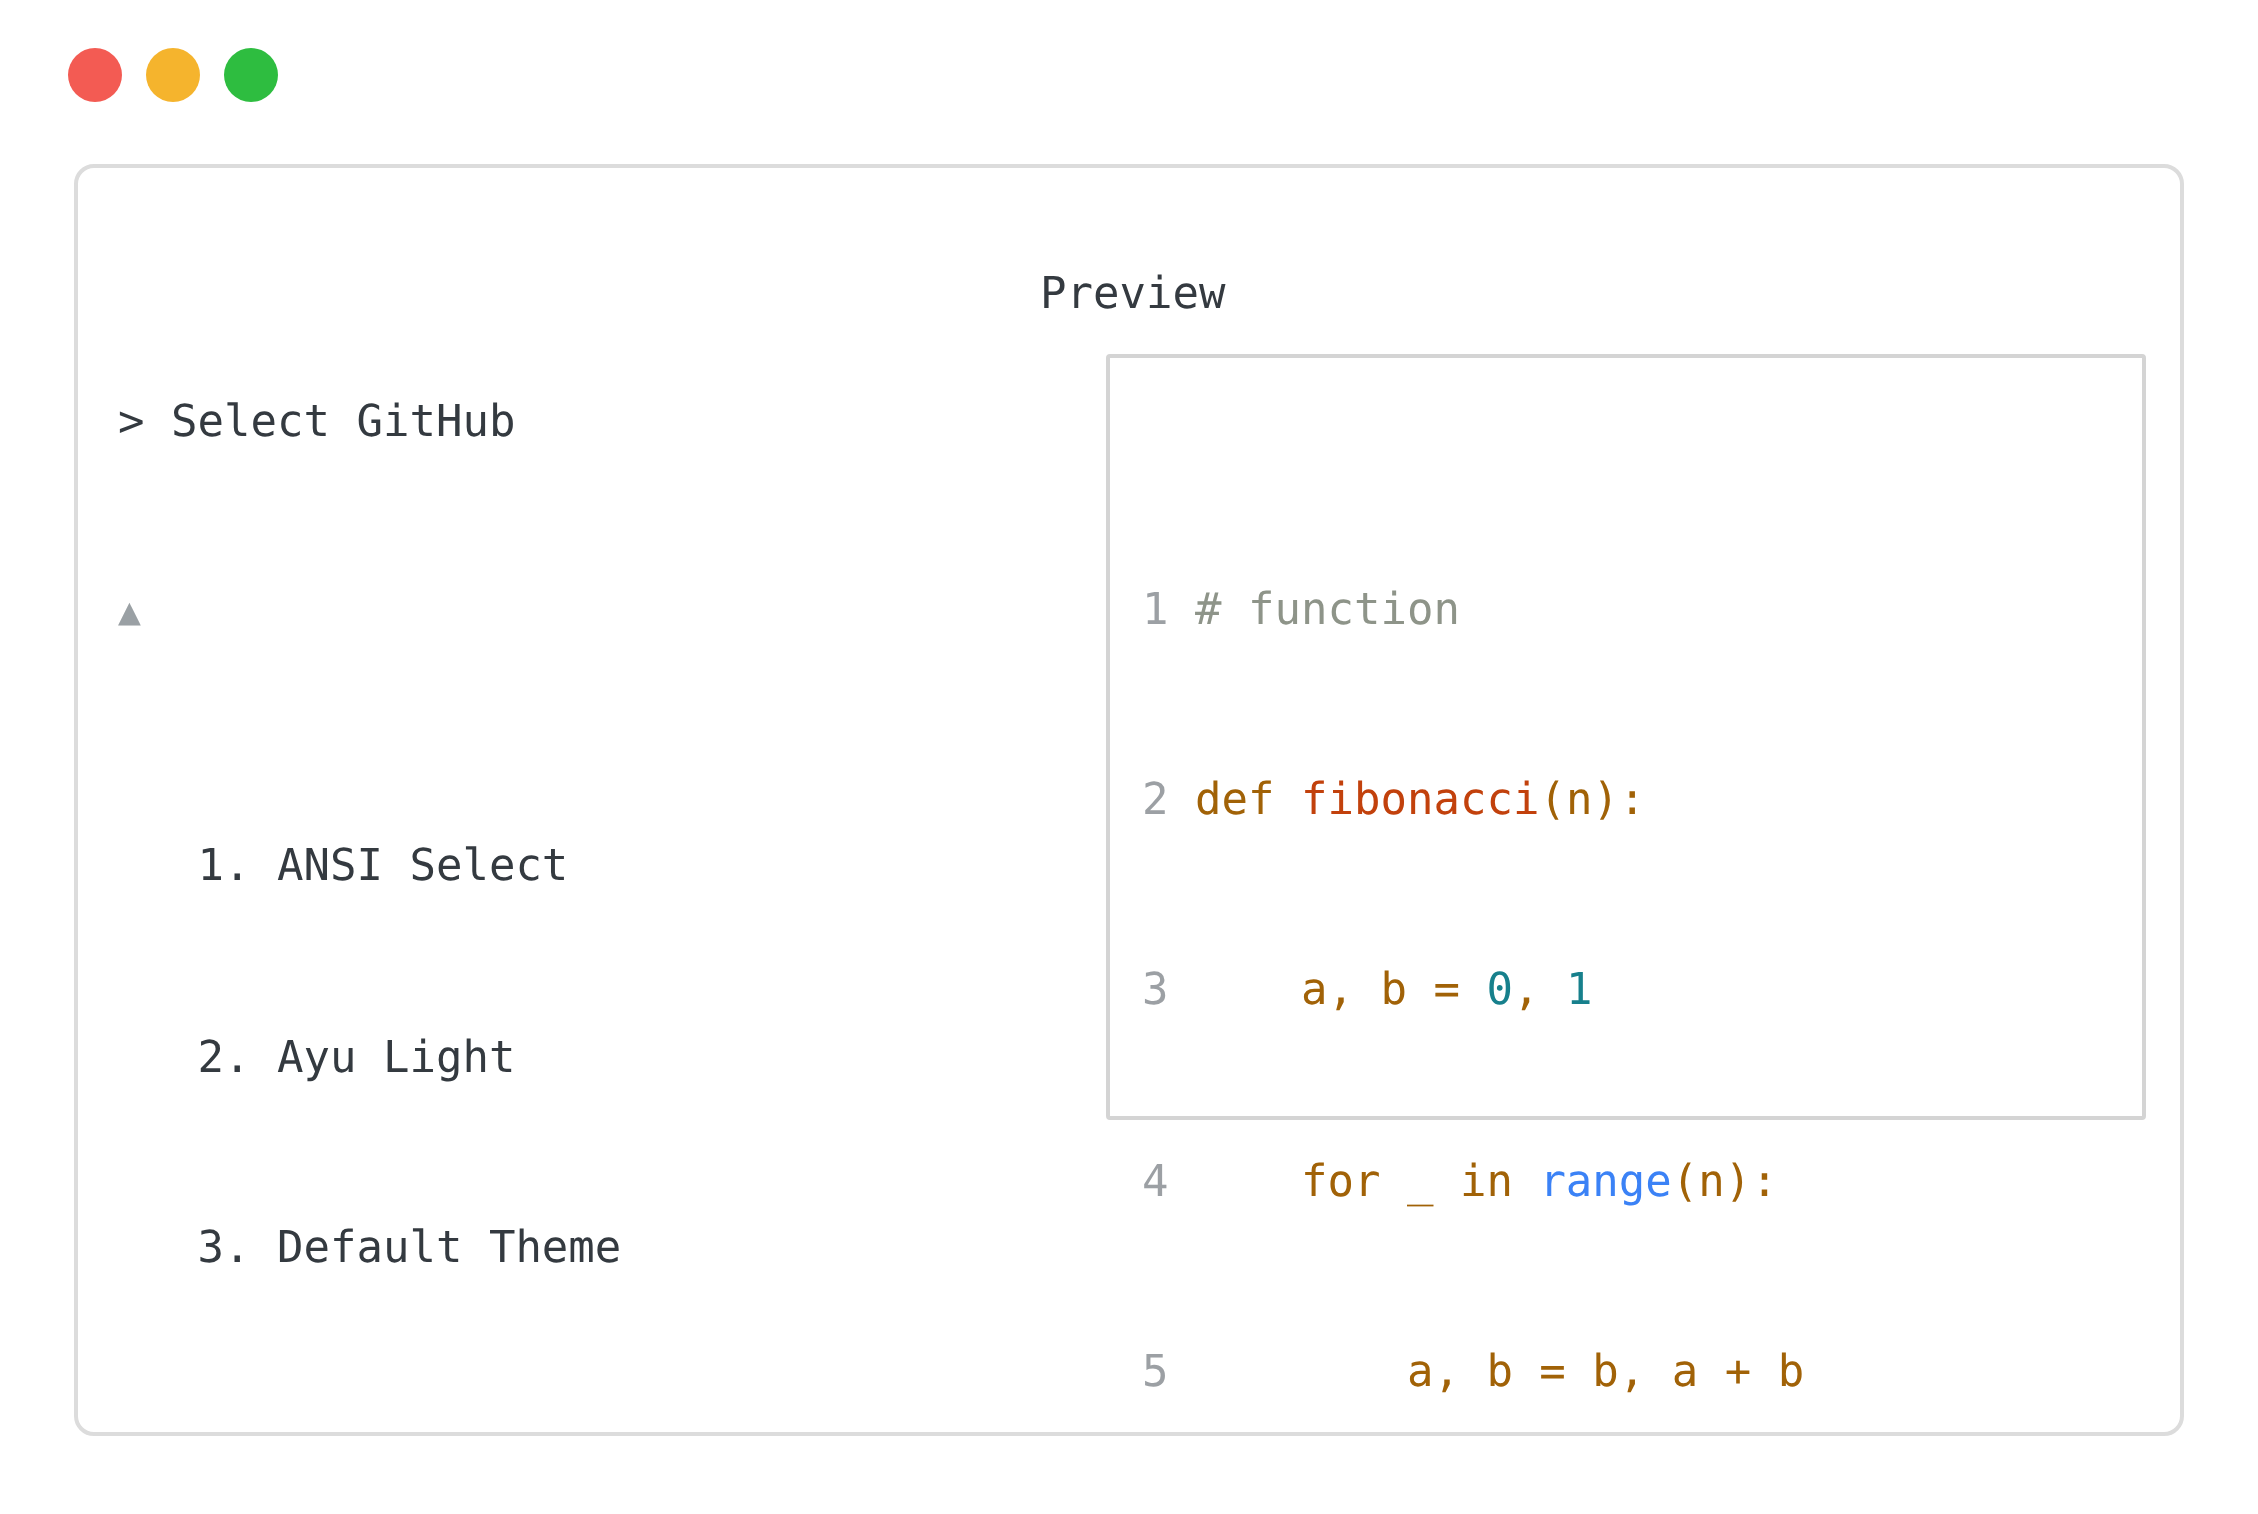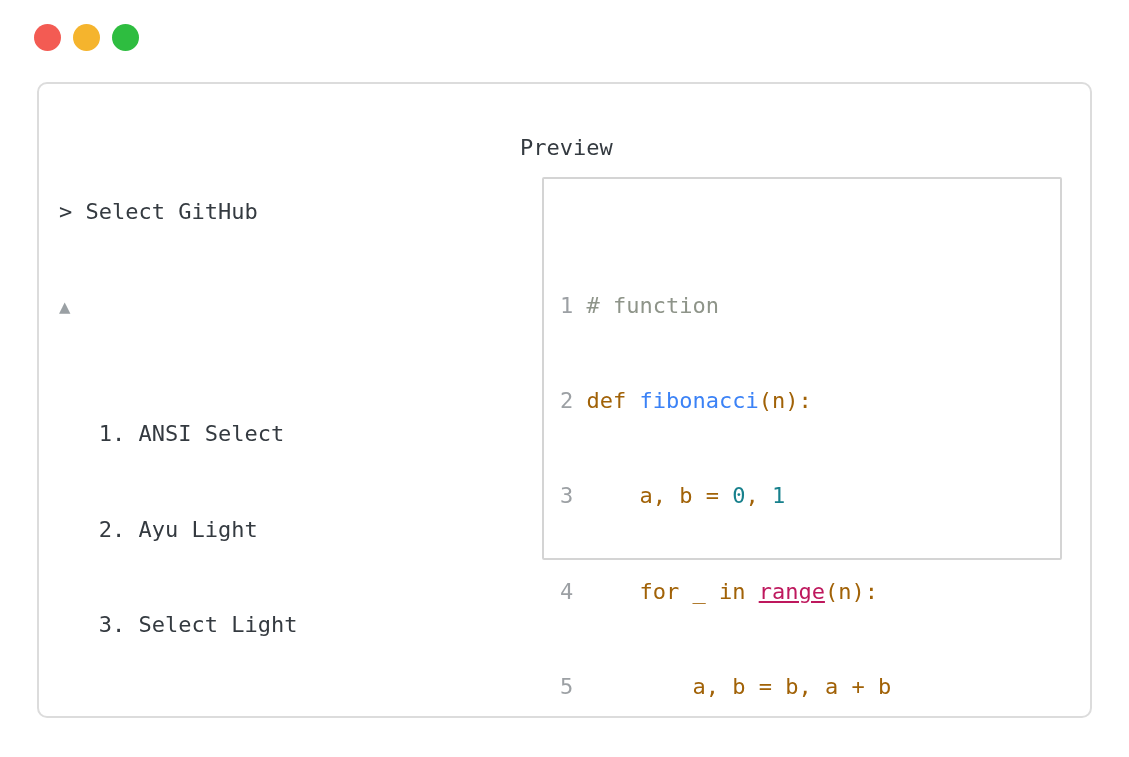--- a/index.html
+++ b/index.html
@@ -29,50 +29,50 @@
   .row{height:31.8px;}
   .prompt{color:#343a40;}
   .arrow-up{color:#9aa0a4;font-size:19px;}
   .bullet{color:#1b7f85;}
   .muted{color:#aeb2b6;}
   .item.selected .pre,.item.selected .name{color:#1b7f85;}
 
   
   .preview-title{position:absolute;left:481px;top:48px;}
   .pbox{
-    position:absolute;left:503px;top:93px;width:520px;height:383px;
+    position:absolute;left:514px;top:93px;width:520px;height:383px;
     box-sizing:border-box;border:2px solid #d4d4d4;border-radius:2px;
     padding:47px 0 0 16px;background:#ffffff;
   }
   .cl{height:31.8px;}
   .ln{color:#9ca0a4;}
   .cm{color:#8e9489;}
   .kw{color:#a16207;}
-  .fnred{color:#3b82f6;text-align:right;}
+  .fnred{color:#c2410c;text-align:right;}
   .numlit{color:#17808c;}
-  .blue{color:#be185d;text-decoration:underline;}
+  .blue{color:#3b82f6;}
 </style>
 </head>
 <body>
 
 <div class="lights">
   <div class="light red"></div>
   <div class="light yellow"></div>
   <div class="light green"></div>
 </div>
 
 <div class="panel">
 
   <div class="col-left mono">
     <div class="row"><span class="prompt">&gt; </span><span>Select GitHub</span></div>
     <div class="row arrow-up">▲</div>
 
     <div class="row item"><span class="bullet"></span><span class="pre">   1. </span><span class="name">ANSI Select</span><span class="muted"></span></div>
     <div class="row item"><span class="bullet"></span><span class="pre">   2. </span><span class="name">Ayu Light</span><span class="muted"></span></div>
-    <div class="row item"><span class="bullet"></span><span class="pre">   3. </span><span class="name">Select Light</span><span class="muted"></span></div>
+    <div class="row item"><span class="bullet"></span><span class="pre">   3. </span><span class="name">Default Theme</span><span class="muted"></span></div>
     
     
     
     
     
     
     
     
 
     

